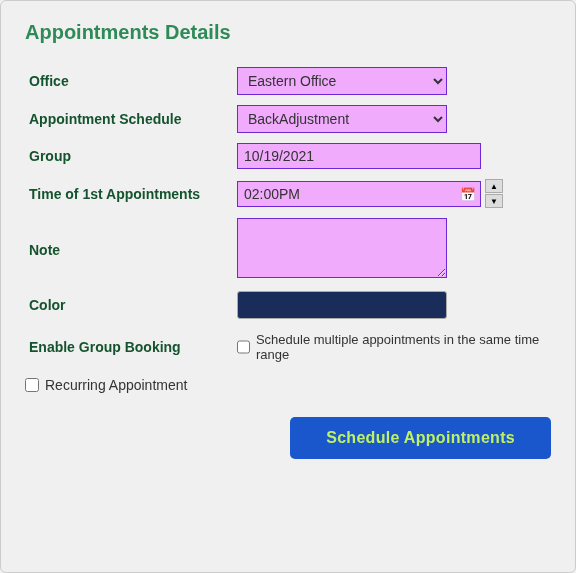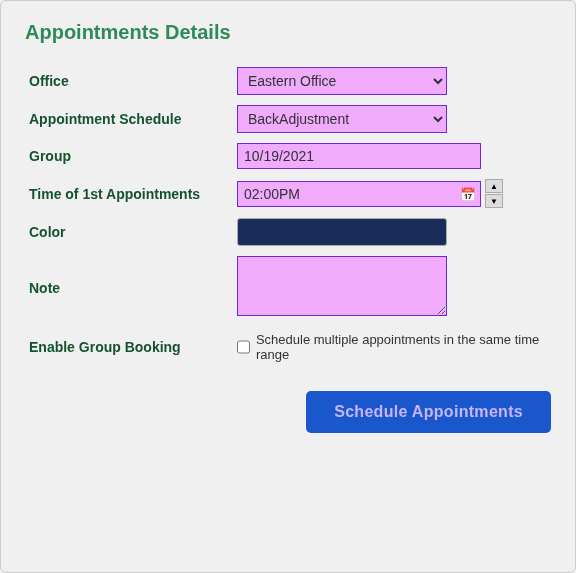--- a/index.html
+++ b/index.html
@@ -169,24 +169,24 @@
     }
 
     .bottom-row {
       display: flex;
       justify-content: flex-end;
       margin-top: 24px;
     }
 
     .schedule-btn {
       background: #1a56cc;
-      color: #c4b5fd;
+      color: #bef264;
       border: none;
       border-radius: 5px;
-      padding: 12px 28px;
+      padding: 12px 36px;
       font-size: 16px;
       font-weight: 600;
       cursor: pointer;
       letter-spacing: 0.3px;
     }
 
     input[type="checkbox"] {
       width: 14px;
       height: 14px;
       cursor: pointer;
@@ -235,40 +235,44 @@
             <span class="time-icon">📅</span>
           </div>
           <div class="spinner-btn">
             <button>▲</button>
             <button>▼</button>
           </div>
         </div>
       </td>
     </tr>
     <tr>
+      <td class="label-cell">Note</td>
+      <td class="input-cell">
+        <textarea style=""></textarea>
+      </td>
+    </tr>
+    <tr>
       <td class="label-cell">Color</td>
       <td class="input-cell">
         <div class="color-swatch"></div>
-      </td>
-    </tr>
-    <tr>
-      <td class="label-cell">Note</td>
-      <td class="input-cell">
-        <textarea style=""></textarea>
       </td>
     </tr>
     <tr class="group-booking-row">
       <td class="label-cell">Enable Group Booking</td>
       <td class="input-cell">
         <div class="group-booking-inner">
           <input type="checkbox" style="">
           <span class="group-booking-label-text">Schedule multiple appointments in the same time range</span>
         </div>
       </td>
     </tr>
   </tbody>
     </table>
 
+  <div class="recurring-row">
+    <input type="checkbox" style="">
+    <span class="recurring-label">Recurring Appointment</span>
+  </div>
 
   <div class="bottom-row">
     <button class="schedule-btn">Schedule Appointments</button>
   </div>
 </div>
 
 </body></html>

